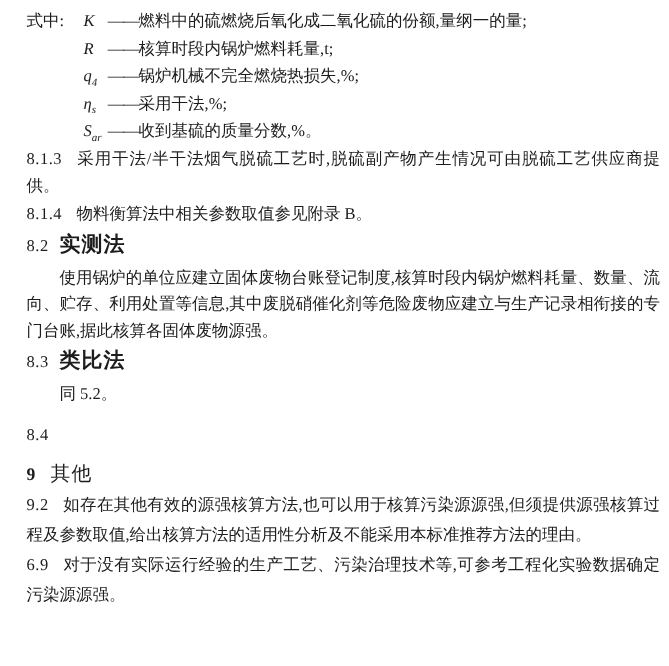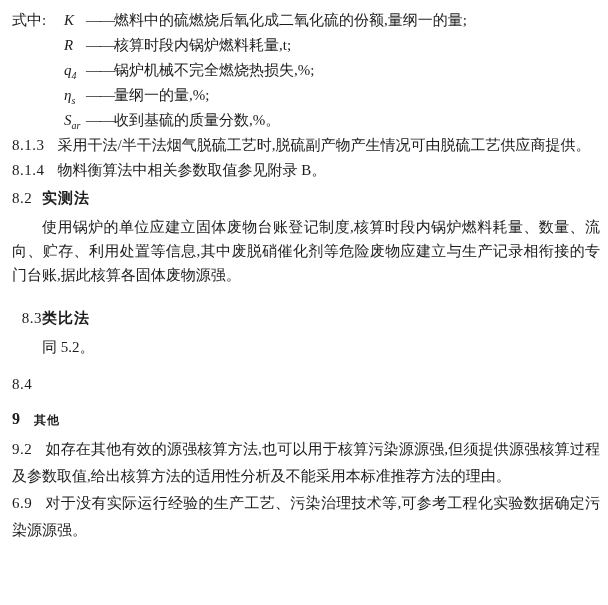--- a/index.html
+++ b/index.html
@@ -9,21 +9,21 @@
   }
   body {
     width: 608px;
     height: 605px;
     overflow: hidden;
     font-family: "Liberation Serif", "DejaVu Serif", serif;
     color: #1c1c1c;
     font-size: 15px;
   }
   .page {
-    padding: 8px 8px 0 12px;
+    padding: 8px 8px 0 24px;
     box-sizing: border-box;
     width: 608px;
   }
   
   .def-row {
     display: flex;
     align-items: baseline;
     line-height: 25px;
     white-space: nowrap;
   }
@@ -59,44 +59,44 @@
   
   .sec-head {
     display: flex;
     align-items: baseline;
     line-height: 26px;
   }
   .sec-head .num { width: 30px; flex: 0 0 30px; letter-spacing: 0.5px; }
   .sec-head .title {
     font-family: "Liberation Sans", "DejaVu Sans", sans-serif;
     font-weight: 700;
-    font-size: 15px;
+    font-size: 19px;
     letter-spacing: 1px;
   }
   .h82 { margin-top: 2px; }
-  .h83 { margin-top: 18px; text-align: right; }
+  .h83 { margin-top: 3px; }
   .h84 { margin-top: 11px; }
 
   
   .chap-head {
     display: flex;
     align-items: baseline;
     line-height: 27px;
     margin-top: 8px;
   }
   .chap-head .num {
     width: 22px; flex: 0 0 22px;
     font-weight: 700;
     font-size: 16px;
     letter-spacing: 0.5px;
   }
   .chap-head .title {
     font-family: "Liberation Sans", "DejaVu Sans", sans-serif;
-    font-weight: 700;
-    font-size: 12px;
+    font-weight: 400;
+    font-size: 18px;
     letter-spacing: 1px;
   }
 
   
   .para {
     line-height: 24px;
     margin-top: 4px;
     text-indent: 2em;
     text-align: justify;
   }
@@ -127,21 +127,21 @@
     <div class="def-row">
       <span class="def-indent"></span>
       <span class="def-sym"><span>q</span><sub>4</sub></span>
       <span class="def-dash">——</span>
       <span class="def-text">锅炉机械不完全燃烧热损失,%;</span>
     </div>
     <div class="def-row">
       <span class="def-indent"></span>
       <span class="def-sym"><span>η</span><sub>s</sub></span>
       <span class="def-dash">——</span>
-      <span class="def-text">量纲一的量,%;</span>
+      <span class="def-text">采用干法,%;</span>
     </div>
     <div class="def-row">
       <span class="def-indent"></span>
       <span class="def-sym"><span>S</span><sub>ar</sub></span>
       <span class="def-dash">——</span>
       <span class="def-text">收到基硫的质量分数,%。</span>
     </div>
   </div>
 
   <div class="clause">

